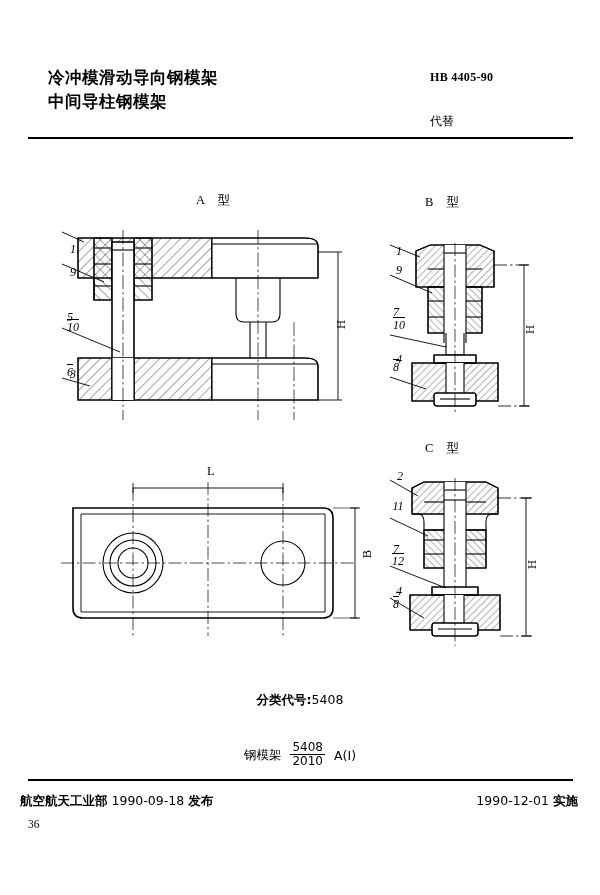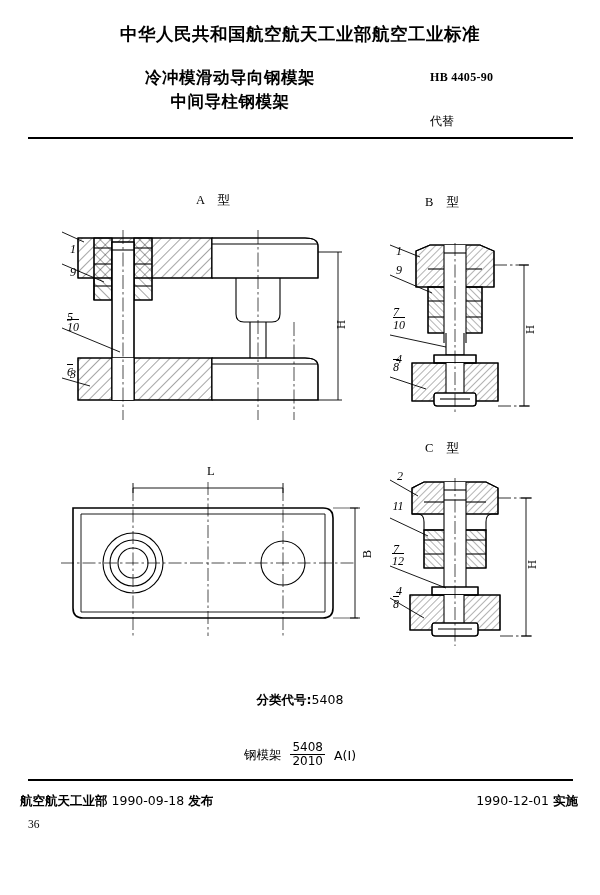--- a/index.html
+++ b/index.html
@@ -31,23 +31,22 @@
     width: 600px;
     text-align: center;
     font-size: 17.5px;
     font-weight: bold;
     letter-spacing: 0.5px;
     font-family: "DejaVu Sans", "Liberation Sans", sans-serif;
   }
   .doc-subtitle-block {
     position: absolute;
     top: 66px;
-    left: 60px;
+    left: 48px;
     width: 340px;
-    text-align: center;
   }
   .doc-subtitle-line {
     font-size: 16.5px;
     font-weight: bold;
     line-height: 24px;
     letter-spacing: 0.5px;
     font-family: "DejaVu Sans", "Liberation Sans", sans-serif;
   }
   .std-no-block {
     position: absolute;
@@ -190,21 +189,20 @@
     left: 28px;
     font-size: 11.5px;
     font-family: "Liberation Serif", serif;
   }
 </style>
 </head>
 <body>
 
 <div class="page">
 
-  <div class="doc-title-main">中华人民共和国航空航天工业部航空工业标准</div>
 
   <div class="doc-subtitle-block">
     <div class="doc-subtitle-line">冷冲模滑动导向钢模架</div>
     <div class="doc-subtitle-line">中间导柱钢模架</div>
   </div>
 
   <div class="std-no-block">
     <div class="std-no">HB 4405-90</div>
     <div class="std-replaces">代替</div>
   </div>

